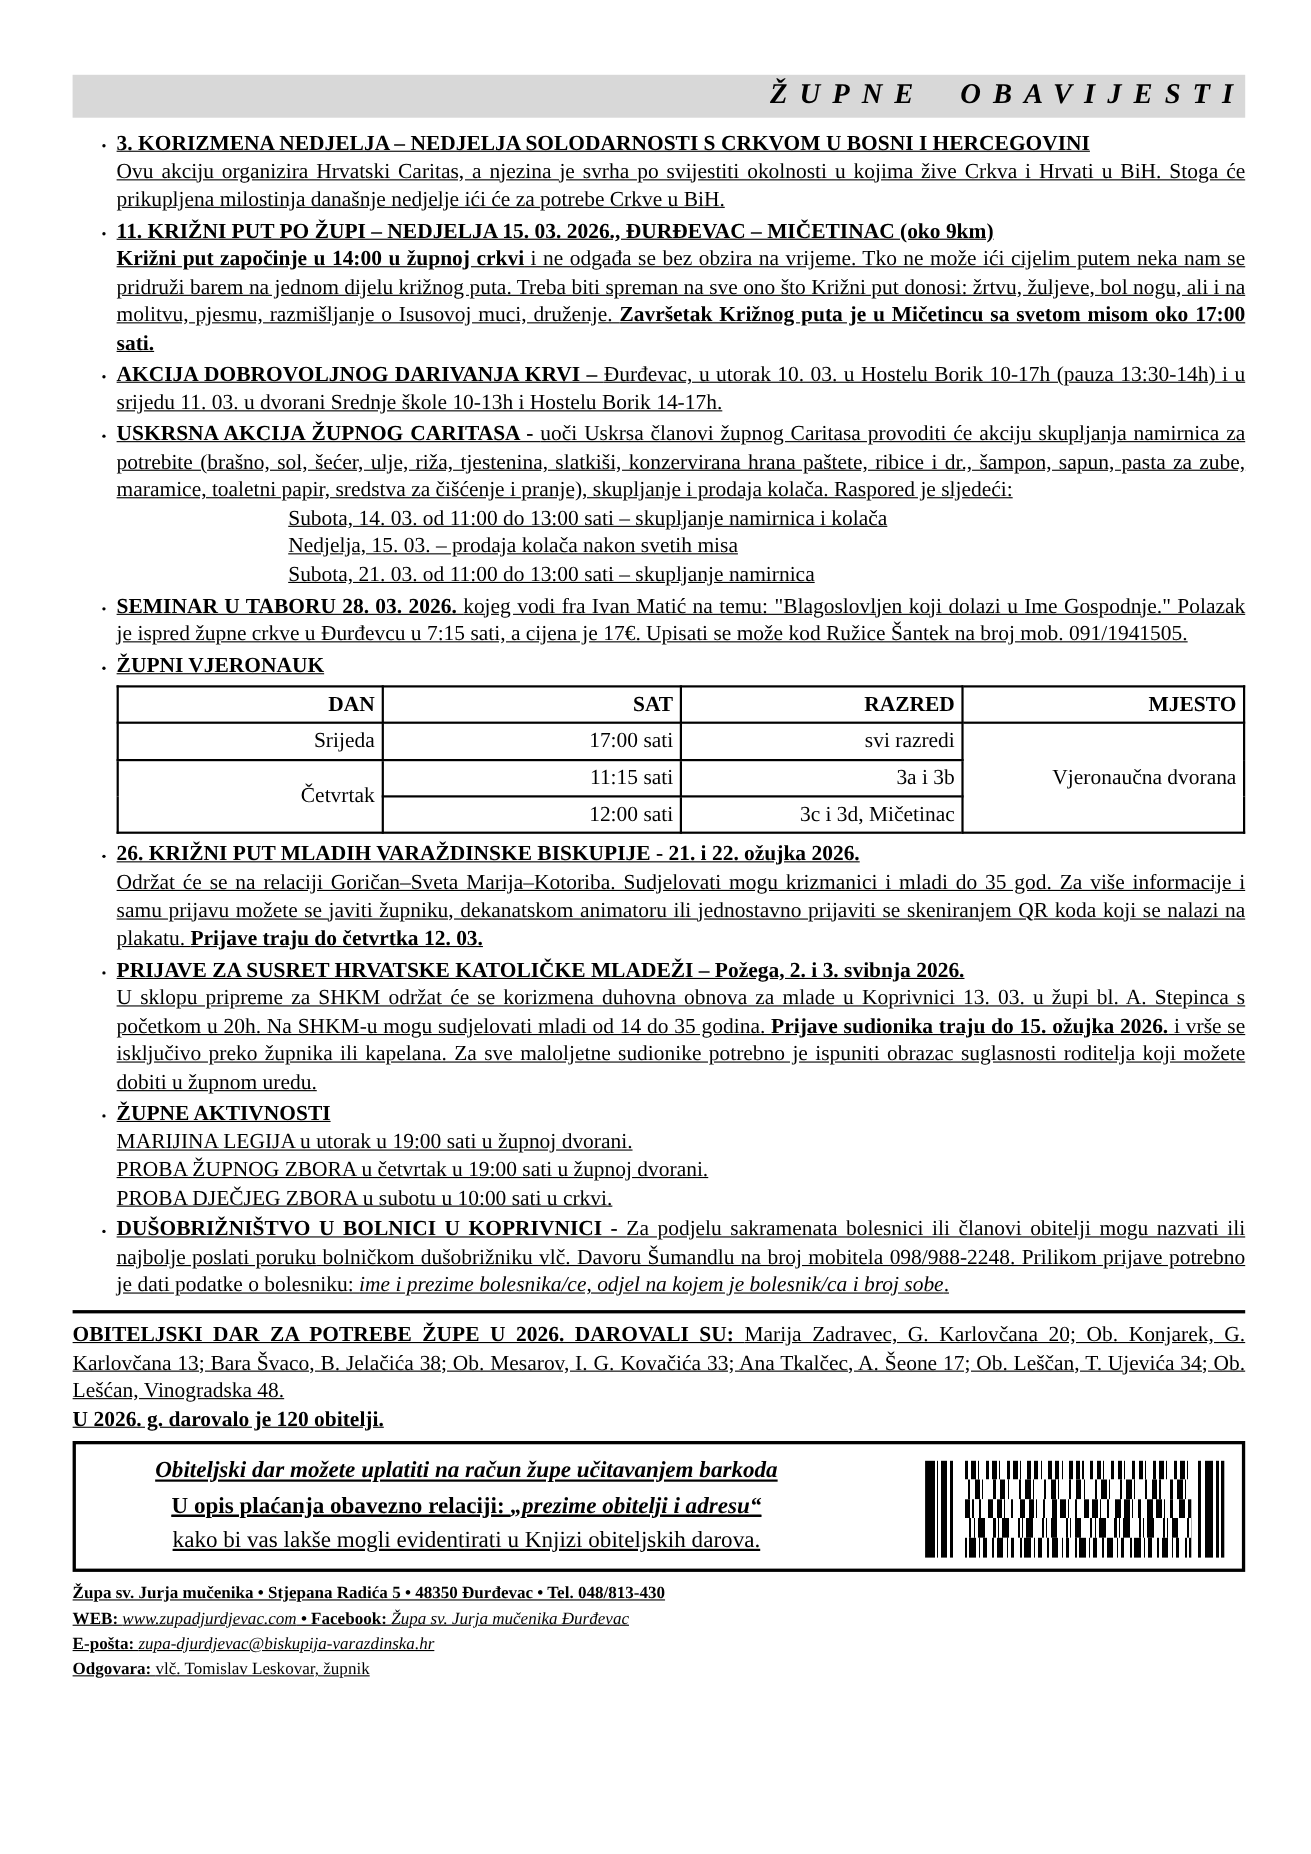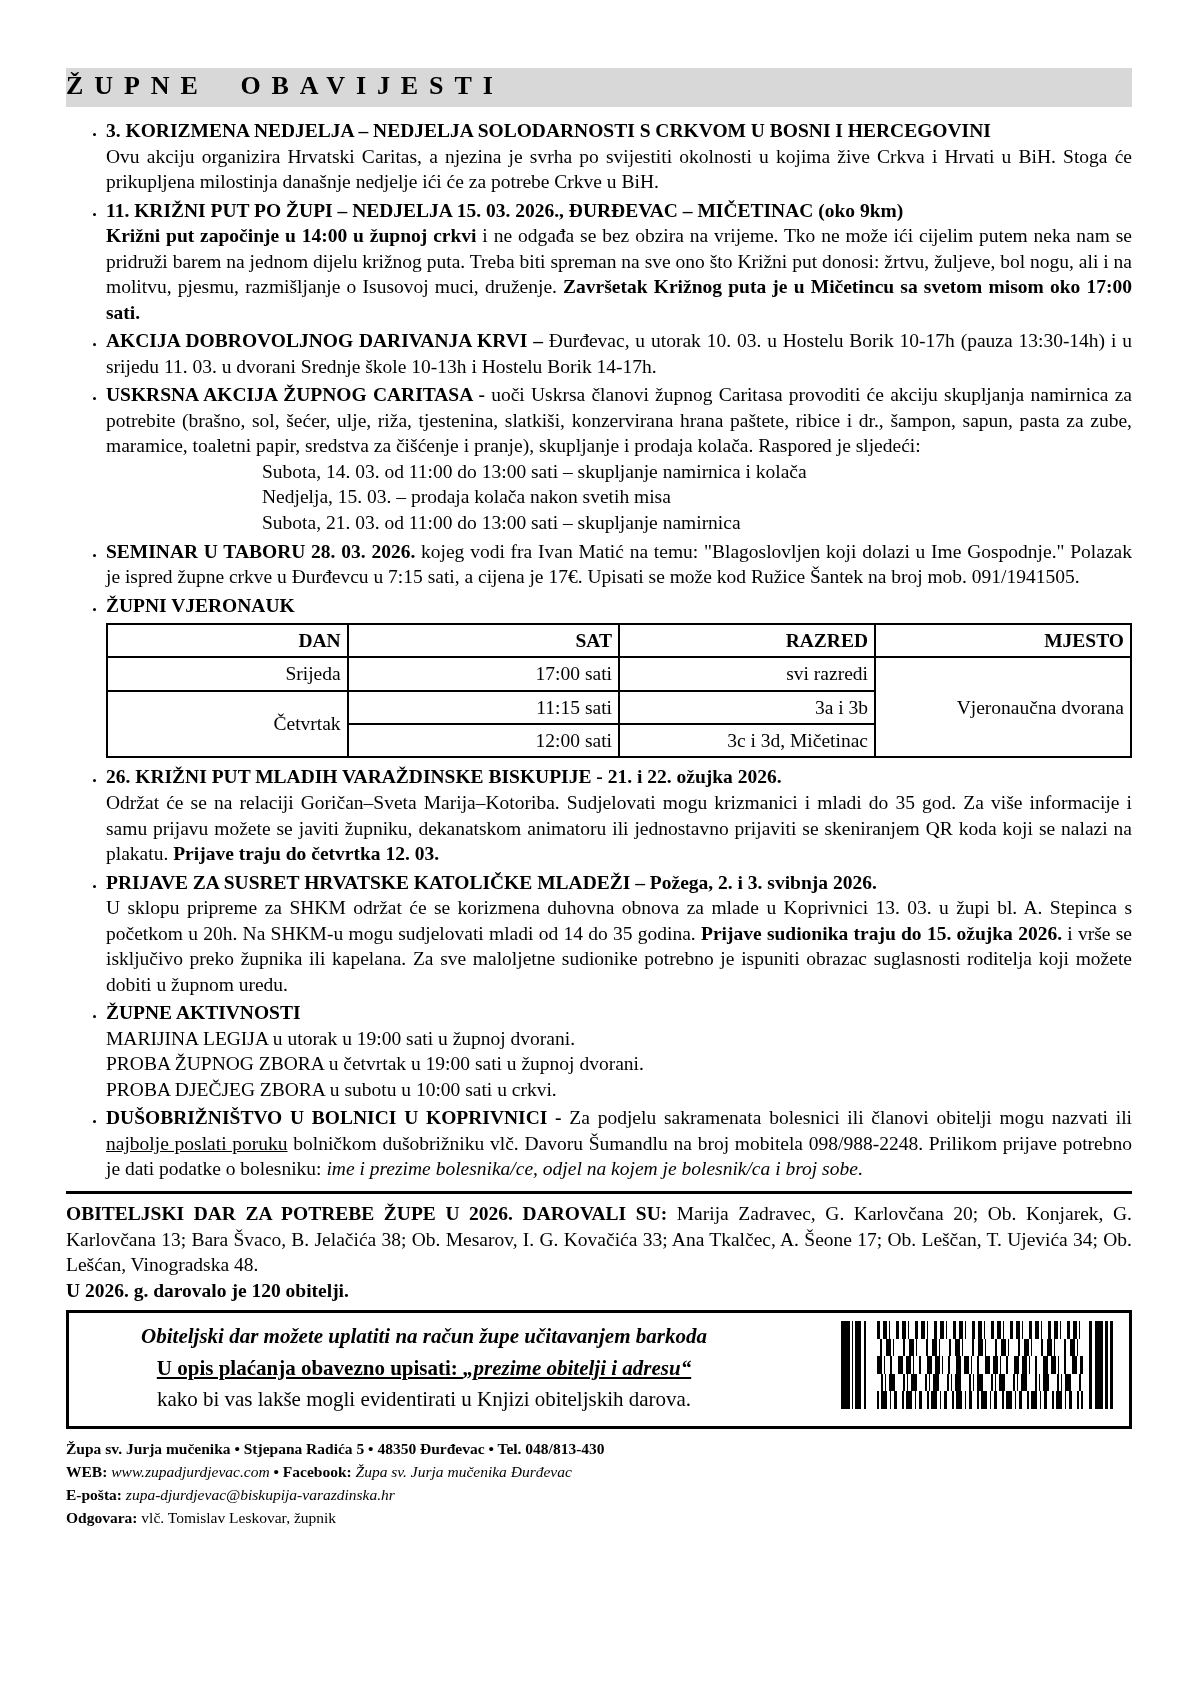--- a/index.html
+++ b/index.html
@@ -4,31 +4,31 @@
 <style>
   html,body{margin:0;padding:0;}
   body{
     width:1192px;height:1685px;background:#ffffff;color:#000;
     font-family:"Liberation Serif", serif;
     overflow:hidden;
   }
   .page{padding:68px 60px 0 66px;}
 
   
-  .banner{background:#d8d8d8;text-align:left;padding:3px 0 6px;margin-bottom:11px;}
+  .banner{background:#d8d8d8;text-align:right;padding:3px 0 6px;margin-bottom:11px;font-style:italic;}
   .banner h1{
     margin:0;font-size:26px;font-weight:700;
     letter-spacing:0.42em;word-spacing:0.55em;
   }
 
   
   ul.bullets{margin:0;padding:0 0 0 40px;list-style:disc outside;}
   ul.bullets>li{margin:0 0 3px 0;}
   ul.bullets>li::marker{font-size:0.72em;}
-  p{margin:0;font-size:19.5px;line-height:1.31;}
+  p{margin:0;font-size:19.5px;line-height:1.31;text-decoration:underline;}
   p.head{font-weight:700;text-align:left;}
   p.body{text-align:justify;}
   p.indent{padding-left:156px;text-align:left;}
   p.line{text-align:left;}
 
   
   .run-b{font-weight:700;}
   .run-i{font-style:italic;}
   .run-bi{font-weight:700;font-style:italic;}
   .run-u{text-decoration:underline;}
@@ -43,21 +43,21 @@
   }
   table.sched th{font-weight:700;}
 
   
   hr.rule{border:none;border-top:3px solid #000;margin:9px 0 7px;}
   .donors p{font-size:19.5px;}
   .donors .total{text-align:left;}
 
   
   .paybox{
-    border:3px solid #000;display:flex;align-items:flex-start;
+    border:3px solid #000;display:flex;align-items:flex-end;
     padding:8px 16px 10px 10px;margin-top:7px;
   }
   .pay-lines{width:690px;text-align:center;}
   .pay-lines p{font-size:21px;line-height:1.5;}
 
   
   .barcode{
     margin-left:auto;width:272px;height:88px;background:#fff;
     position:relative;display:flex;flex-direction:column;
     padding:0 30px 0 36px;box-sizing:border-box;
@@ -180,21 +180,21 @@
   <hr class="rule">
 
   <div class="donors">
     <p class="body"><span class="run-b">OBITELJSKI DAR ZA POTREBE ŽUPE U 2026. DAROVALI SU: </span><span class="run-r">Marija Zadravec, G. Karlovčana 20; Ob. Konjarek, G. Karlovčana 13; Bara Švaco, B. Jelačića 38; Ob. Mesarov, I. G. Kovačića 33; Ana Tkalčec, A. Šeone 17; Ob. Leščan, T. Ujevića 34; Ob. Lešćan, Vinogradska 48.</span></p>
     <p class="total"><span class="run-b">U 2026. g. darovalo je 120 obitelji.</span></p>
   </div>
 
   <div class="paybox">
     <div class="pay-lines">
       <p class="pay-line"><span class="run-bi">Obiteljski dar možete uplatiti na račun župe učitavanjem barkoda</span></p>
-      <p class="pay-line"><span class="run-bu">U opis plaćanja obavezno upisati: </span><span class="run-biu">„prezime obitelji i adresu“</span></p>
+      <p class="pay-line"><span class="run-bu">U opis plaćanja obavezno relaciji: </span><span class="run-biu">„prezime obitelji i adresu“</span></p>
       <p class="pay-line"><span class="run-r">kako bi vas lakše mogli evidentirati u Knjizi obiteljskih darova.</span></p>
     </div>
     <div class="barcode">
       <div class="bc-row"></div>
       <div class="bc-row"></div>
       <div class="bc-row"></div>
       <div class="bc-row"></div>
       <div class="bc-row"></div>
     </div>
   </div>

